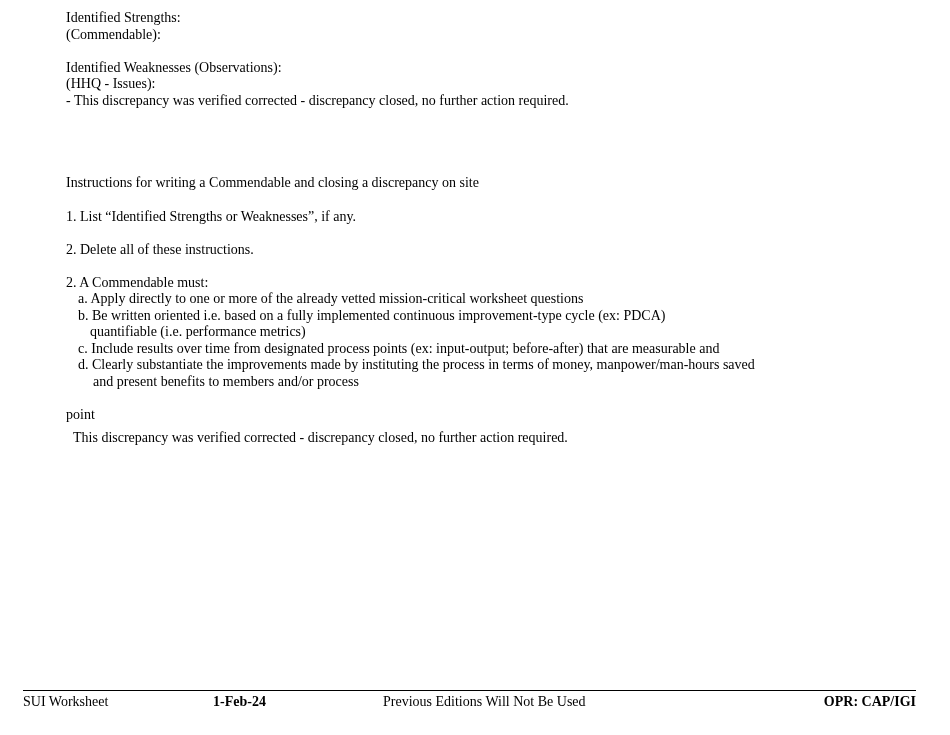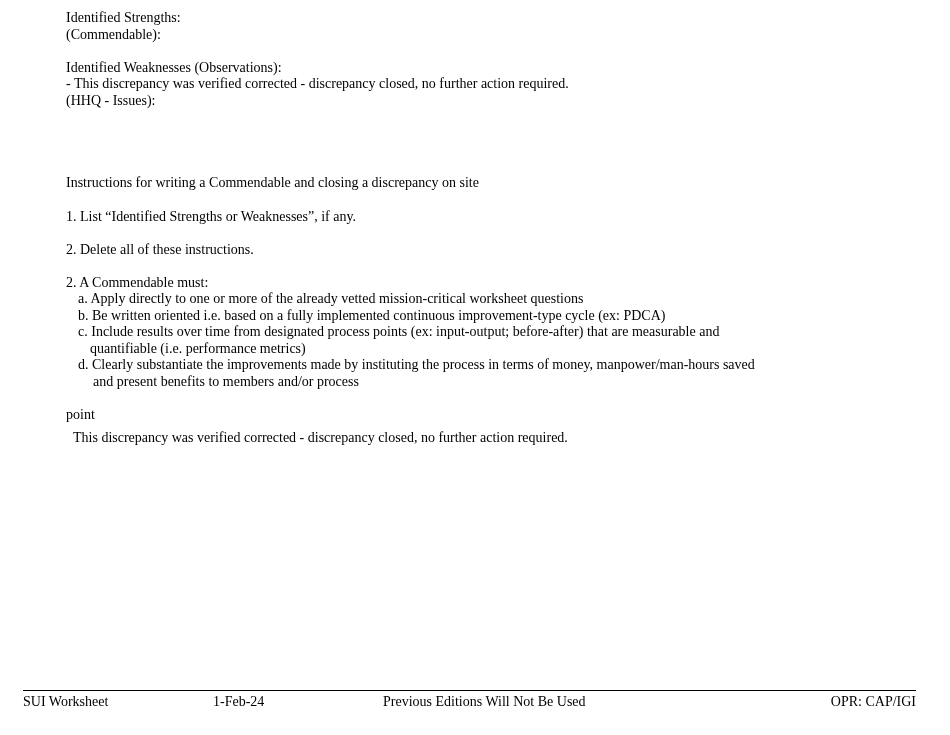--- a/index.html
+++ b/index.html
@@ -31,51 +31,51 @@
   .footer {
     position: absolute;
     left: 23px;
     right: 34px;
     top: 690px;
     height: 22px;
     border-top: 1.5px solid #000000;
   }
   .footer span { position: absolute; top: 3px; white-space: pre; }
   .f-title  { left: 0; }
-  .f-date   { left: 190px; }
+  .f-date   { left: 190px; font-weight: bold; }
   .f-center { left: 360px; }
-  .f-right  { right: 0; }
+  .f-right  { right: 0; font-weight: bold; }
 </style>
 </head>
 <body>
 
 <div class="page">
 
   <div class="body-text">
     <div class="line">Identified Strengths:</div>
     <div class="line">(Commendable):</div>
     <div class="line"></div>
     <div class="line">Identified Weaknesses (Observations):</div>
+    <div class="line">(HHQ - Issues):</div>
     <div class="line">- This discrepancy was verified corrected - discrepancy closed, no further action required.</div>
-    <div class="line">(HHQ - Issues):</div>
     <div class="line"></div>
     <div class="line"></div>
     <div class="line"></div>
     <div class="line"></div>
     <div class="line">Instructions for writing a Commendable and closing a discrepancy on site</div>
     <div class="line"></div>
     <div class="line">1. List “Identified Strengths or Weaknesses”, if any.</div>
     <div class="line"></div>
     <div class="line">2. Delete all of these instructions.</div>
     <div class="line"></div>
     <div class="line">2. A Commendable must:</div>
     <div class="line ind-a">a. Apply directly to one or more of the already vetted mission-critical worksheet questions</div>
     <div class="line ind-a">b. Be written oriented i.e. based on a fully implemented continuous improvement-type cycle (ex: PDCA)</div>
+    <div class="line ind-c1">quantifiable (i.e. performance metrics)</div>
     <div class="line ind-a">c. Include results over time from designated process points (ex: input-output; before-after) that are measurable and</div>
-    <div class="line ind-c1">quantifiable (i.e. performance metrics)</div>
     <div class="line ind-a">d. Clearly substantiate the improvements made by instituting the process in terms of money, manpower/man-hours saved</div>
     <div class="line ind-c2">and present benefits to members and/or process</div>
     <div class="line"></div>
     <div class="line">point</div>
     <div class="line closing">This discrepancy was verified corrected - discrepancy closed, no further action required.</div>
   </div>
 
   <div class="footer">
     <span class="f-title">SUI Worksheet</span>
     <span class="f-date">1-Feb-24</span>

